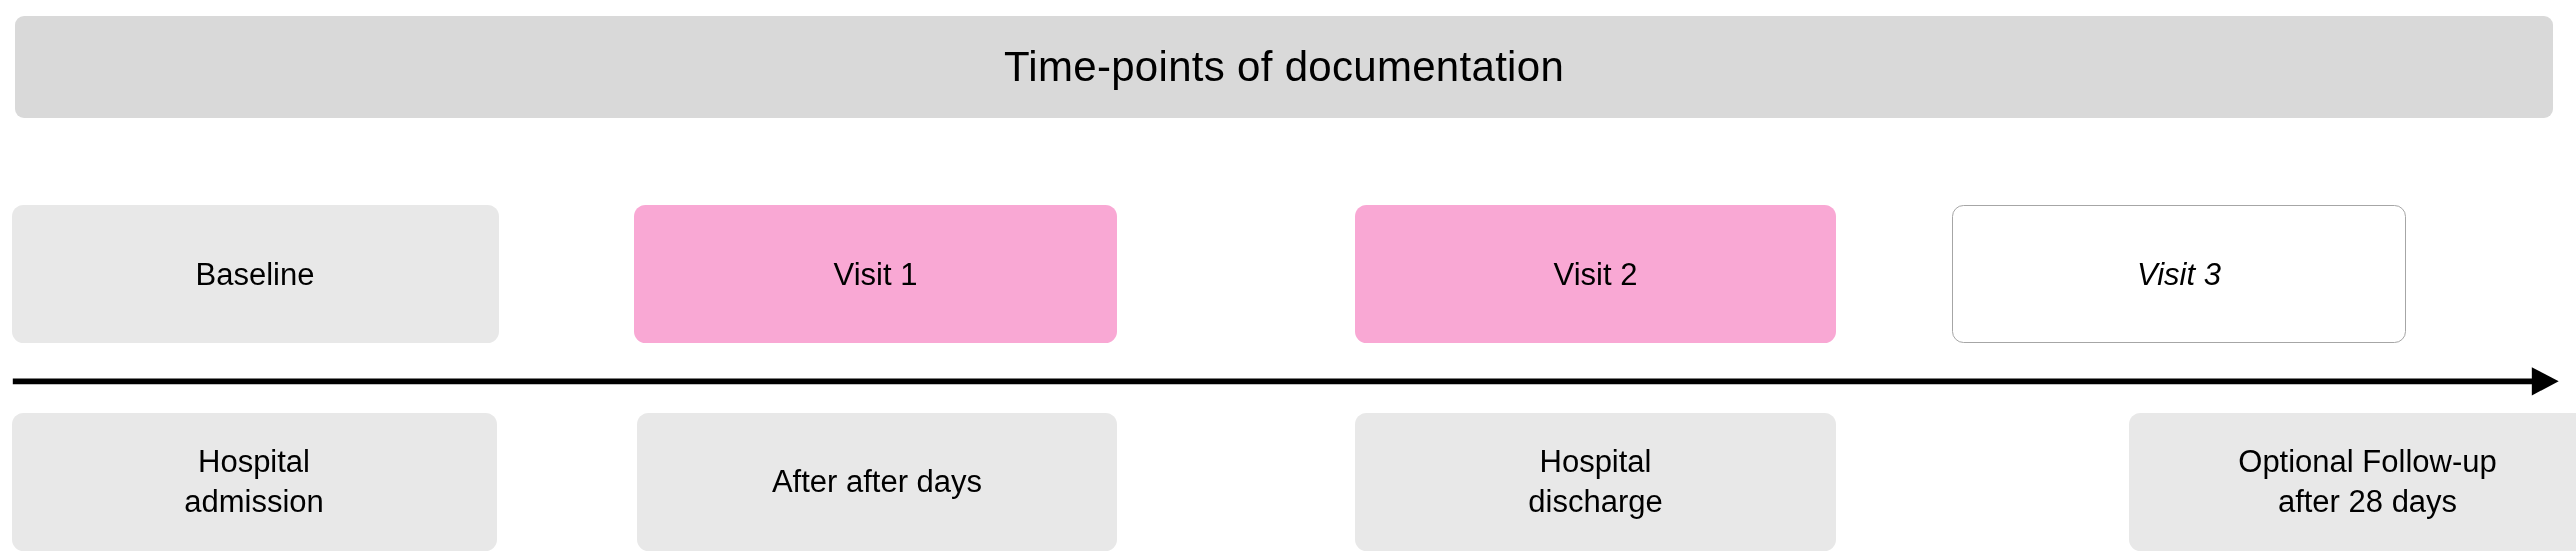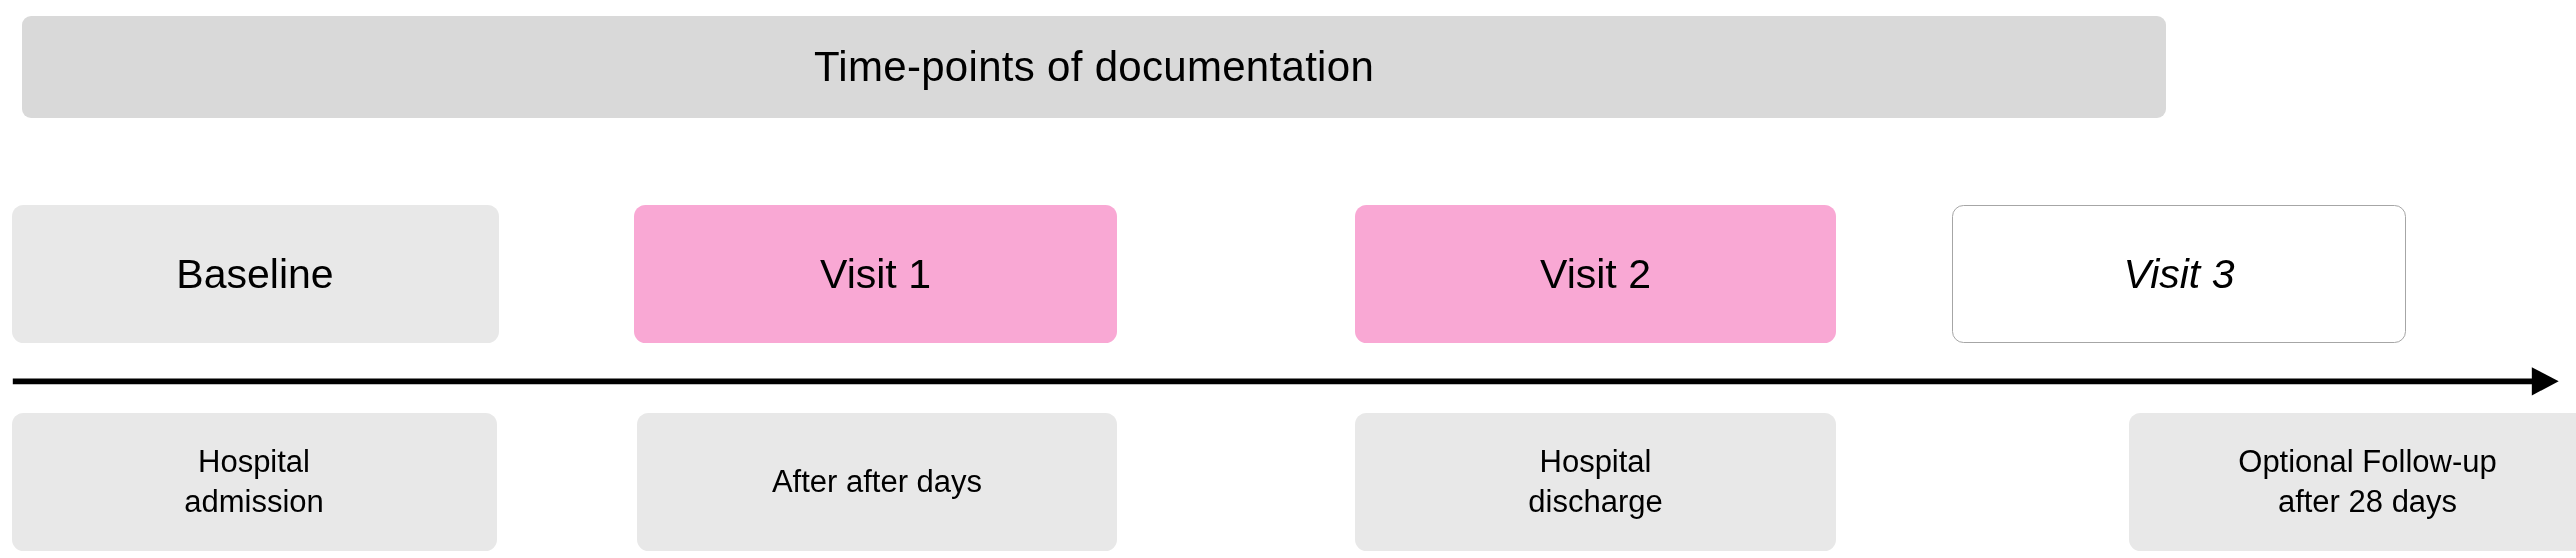--- a/index.html
+++ b/index.html
@@ -14,23 +14,23 @@
     position: relative;
     width: 2576px;
     height: 558px;
     background: #ffffff;
     overflow: hidden;
   }
 
   
   .header-bar {
     position: absolute;
-    left: 22px;
+    left: 15px;
     top: 16px;
-    width: 2144px;
+    width: 2538px;
     height: 102px;
     background: #d9d9d9;
     border-radius: 9px;
     display: flex;
     align-items: center;
     justify-content: center;
     box-sizing: border-box;
   }
   .header-title {
     font-size: 42px;
@@ -45,21 +45,21 @@
     position: absolute;
     top: 205px;
     height: 138px;
     border-radius: 11.5px;
     display: flex;
     align-items: center;
     justify-content: center;
     box-sizing: border-box;
   }
   .visit-label {
-    font-size: 41px;
+    font-size: 31px;
     color: #000000;
     line-height: 1;
     white-space: nowrap;
   }
   .fill-light  { background: #e8e8e8; border: 0; }
   .fill-dark   { background: #f9a8d4; border: 0; }
   .fill-white  { background: #ffffff; border: 1.9px solid #a6a6a6; }
 
   .vb-0 { left: 11.5px;   width: 487px; }
   .vb-1 { left: 634px;  width: 483px; }

